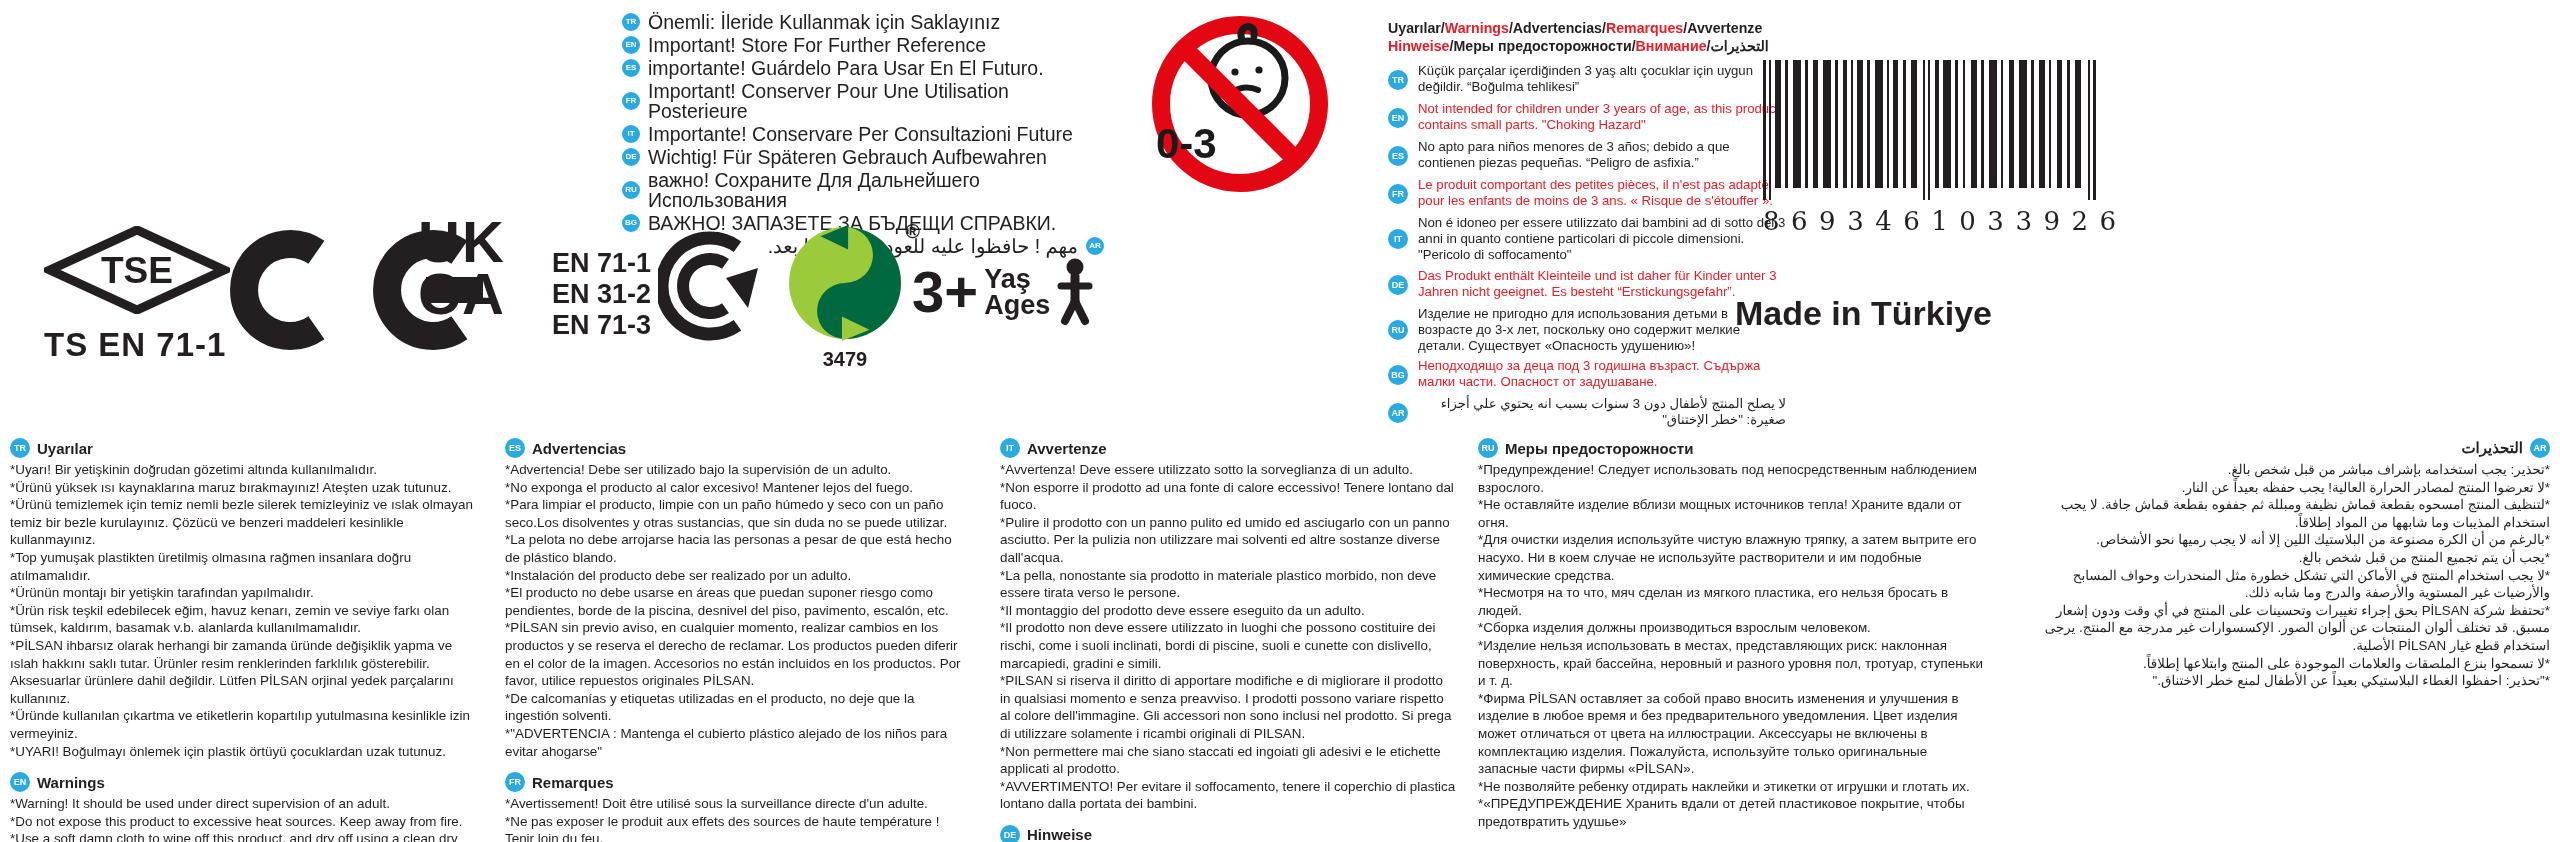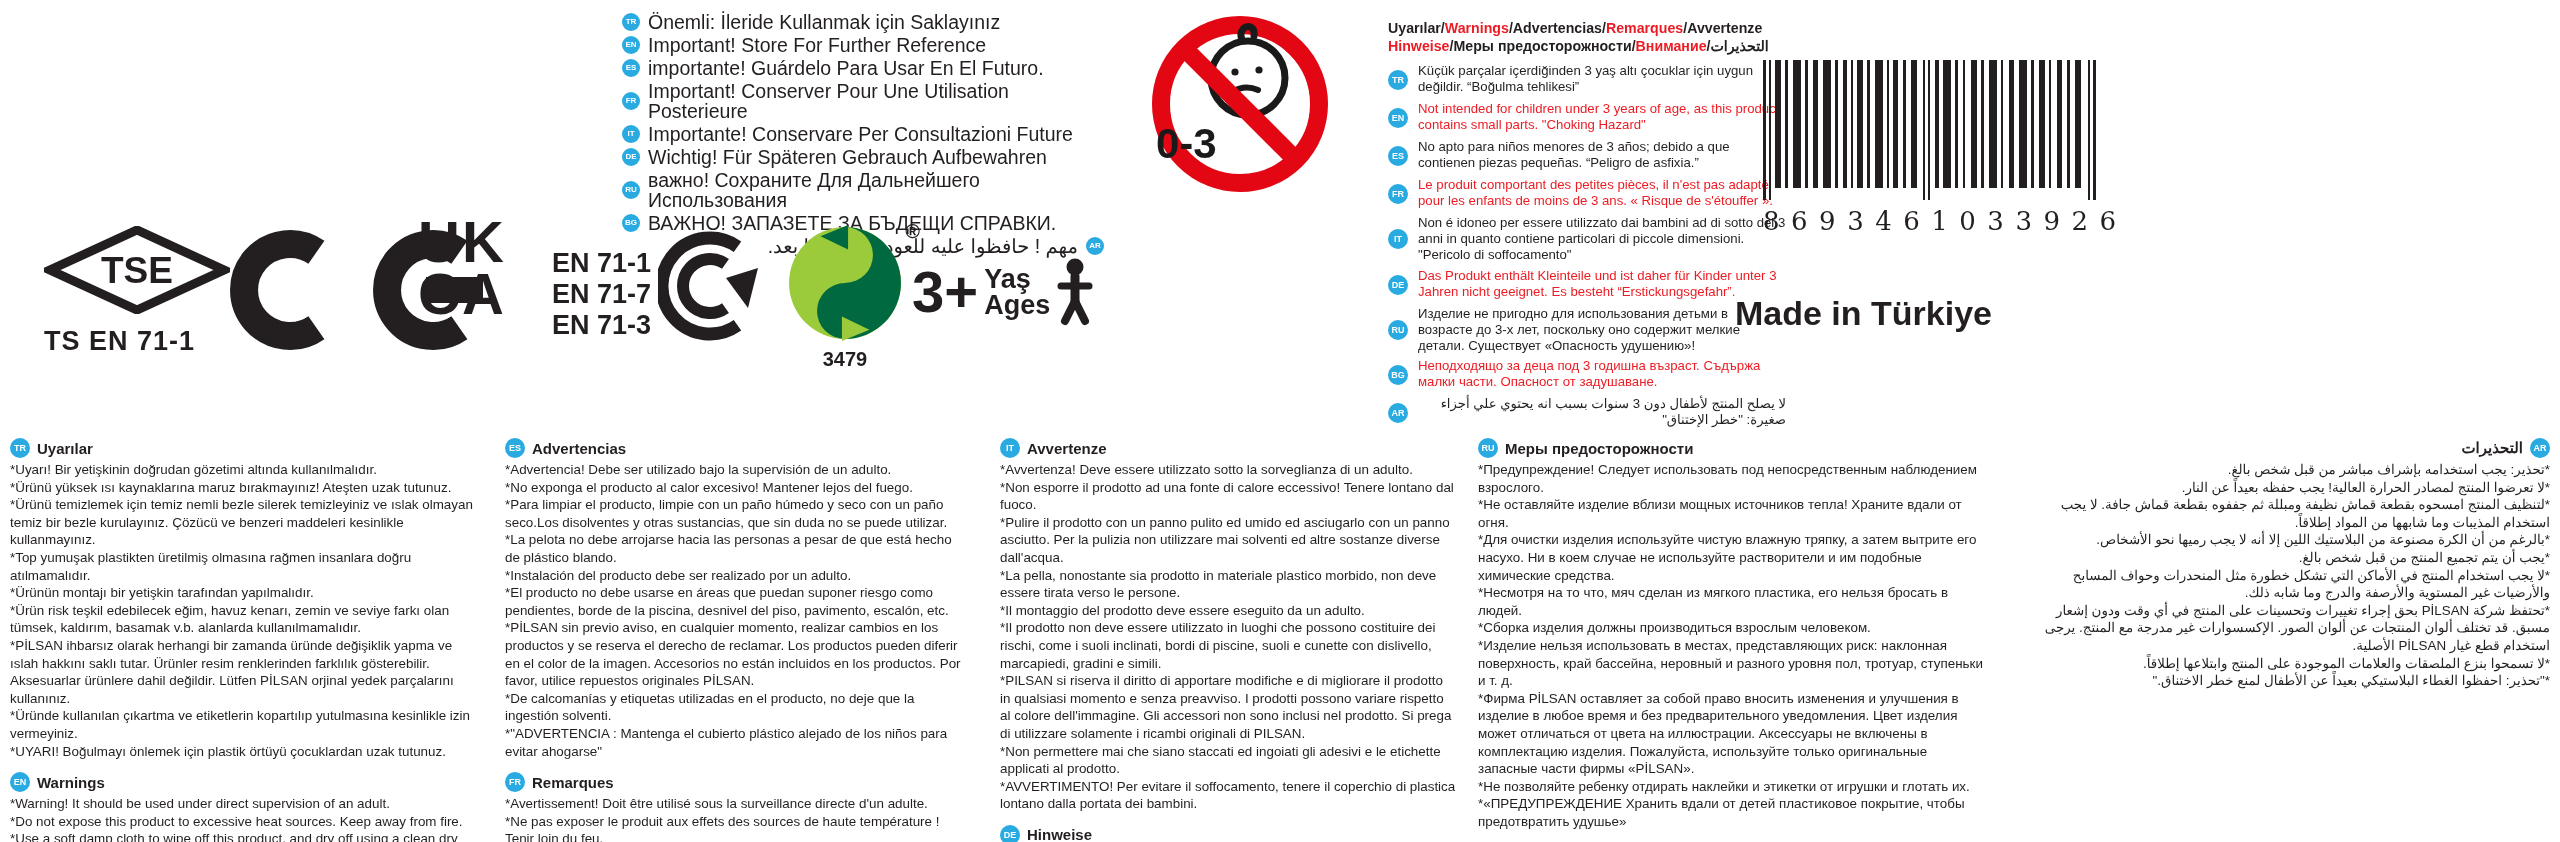--- a/index.html
+++ b/index.html
@@ -23,21 +23,21 @@
   .mid-item{position:relative;padding-left:30px;margin-bottom:4px;font-size:13.2px;line-height:16.2px;min-height:34px;}
   .mid-item .badge{position:absolute;left:0;top:50%;transform:translateY(-50%);}
   .mid-item.rtl{direction:rtl;text-align:right;}
   .mid-item.rtl .badge{left:0;right:auto;}
   
   .barcode{position:absolute;left:1763px;top:60px;width:345px;}
   .bc-digits{font-family:"DejaVu Serif",serif;font-size:26px;letter-spacing:11.5px;margin-top:2px;white-space:nowrap;}
   .made-in{position:absolute;left:1735px;top:246px;font-size:34px;font-weight:bold;white-space:nowrap;margin-top:48px;}
   
   .tse{position:absolute;left:44px;top:226px;width:190px;text-align:left;}
-  .tse-label{font-weight:bold;font-size:27px;letter-spacing:1px;margin-top:8px;white-space:nowrap;}
+  .tse-label{font-weight:bold;font-size:33px;letter-spacing:1px;margin-top:8px;white-space:nowrap;}
   .ce{position:absolute;left:228px;top:228px;}
   .ukca{position:absolute;left:418px;top:216px;font-weight:900;font-size:58px;line-height:52px;letter-spacing:2px;}
   .enstd{position:absolute;left:552px;top:248px;font-weight:bold;font-size:27px;line-height:31px;white-space:nowrap;}
   .crescent{position:absolute;left:658px;top:224px;}
   .greendot{position:absolute;left:786px;top:224px;width:118px;text-align:center;}
   .gd-reg{position:absolute;right:-16px;top:-4px;font-size:20px;font-weight:bold;}
   .gd-num{font-weight:bold;font-size:20px;margin-top:2px;}
   .agemark{position:absolute;left:912px;top:258px;display:flex;align-items:center;gap:6px;}
   .age-num{font-size:58px;font-weight:800;line-height:58px;}
   .age-words{font-weight:800;font-size:27px;line-height:26px;}
@@ -187,21 +187,21 @@
     </svg>
   </div>
 
   <div class="ukca">
     <div>UK</div>
     <div>CA</div>
   </div>
 
   <div class="enstd">
     <div>EN 71-1</div>
-    <div>EN 71-7</div>
+    <div>EN 31-2</div>
     <div>EN 71-3</div>
   </div>
 
   <div class="crescent">
     <svg width="105" height="126" viewBox="0 0 105 126">
       <path d="M 79.5 22.7 A 48 48 0 1 0 79.5 101.3" fill="none" stroke="#231F20" stroke-width="13"></path>
       <path d="M 67.5 39.9 A 27 27 0 1 0 67.5 84.1" fill="none" stroke="#231F20" stroke-width="12"></path>
       <polygon points="68,54 100,44 90,84" fill="#231F20"></polygon>
     </svg>
   </div>

